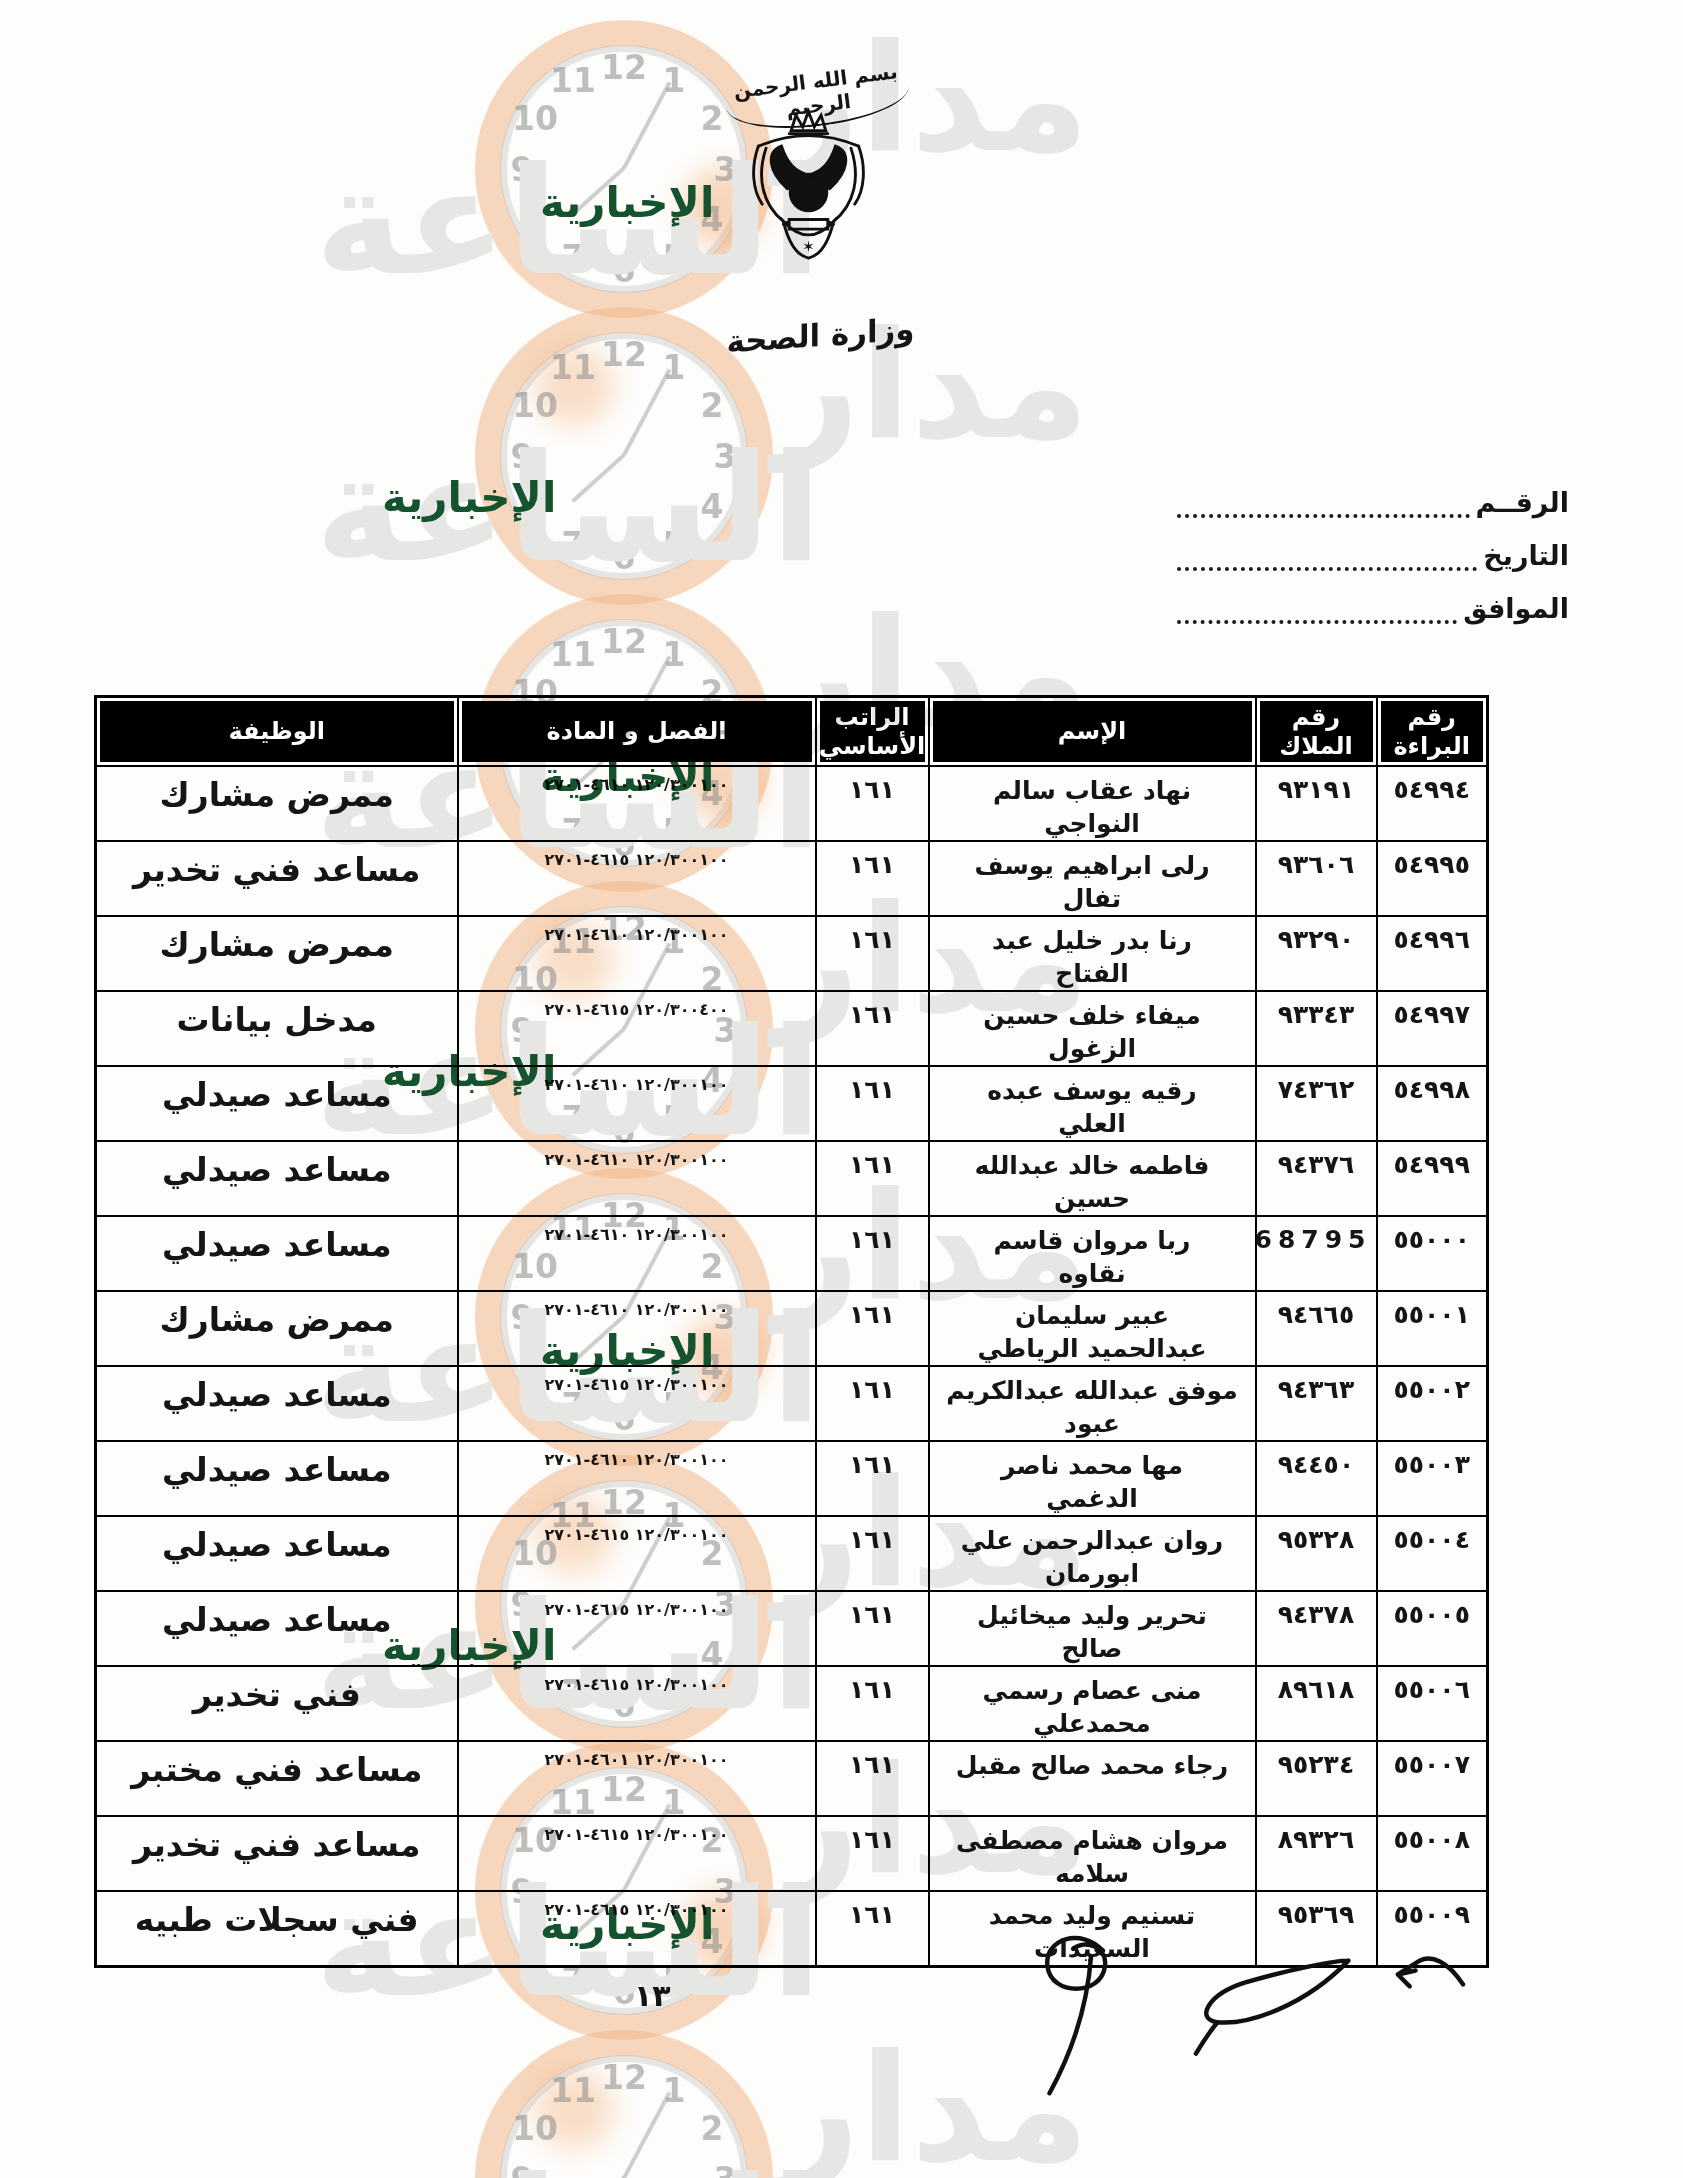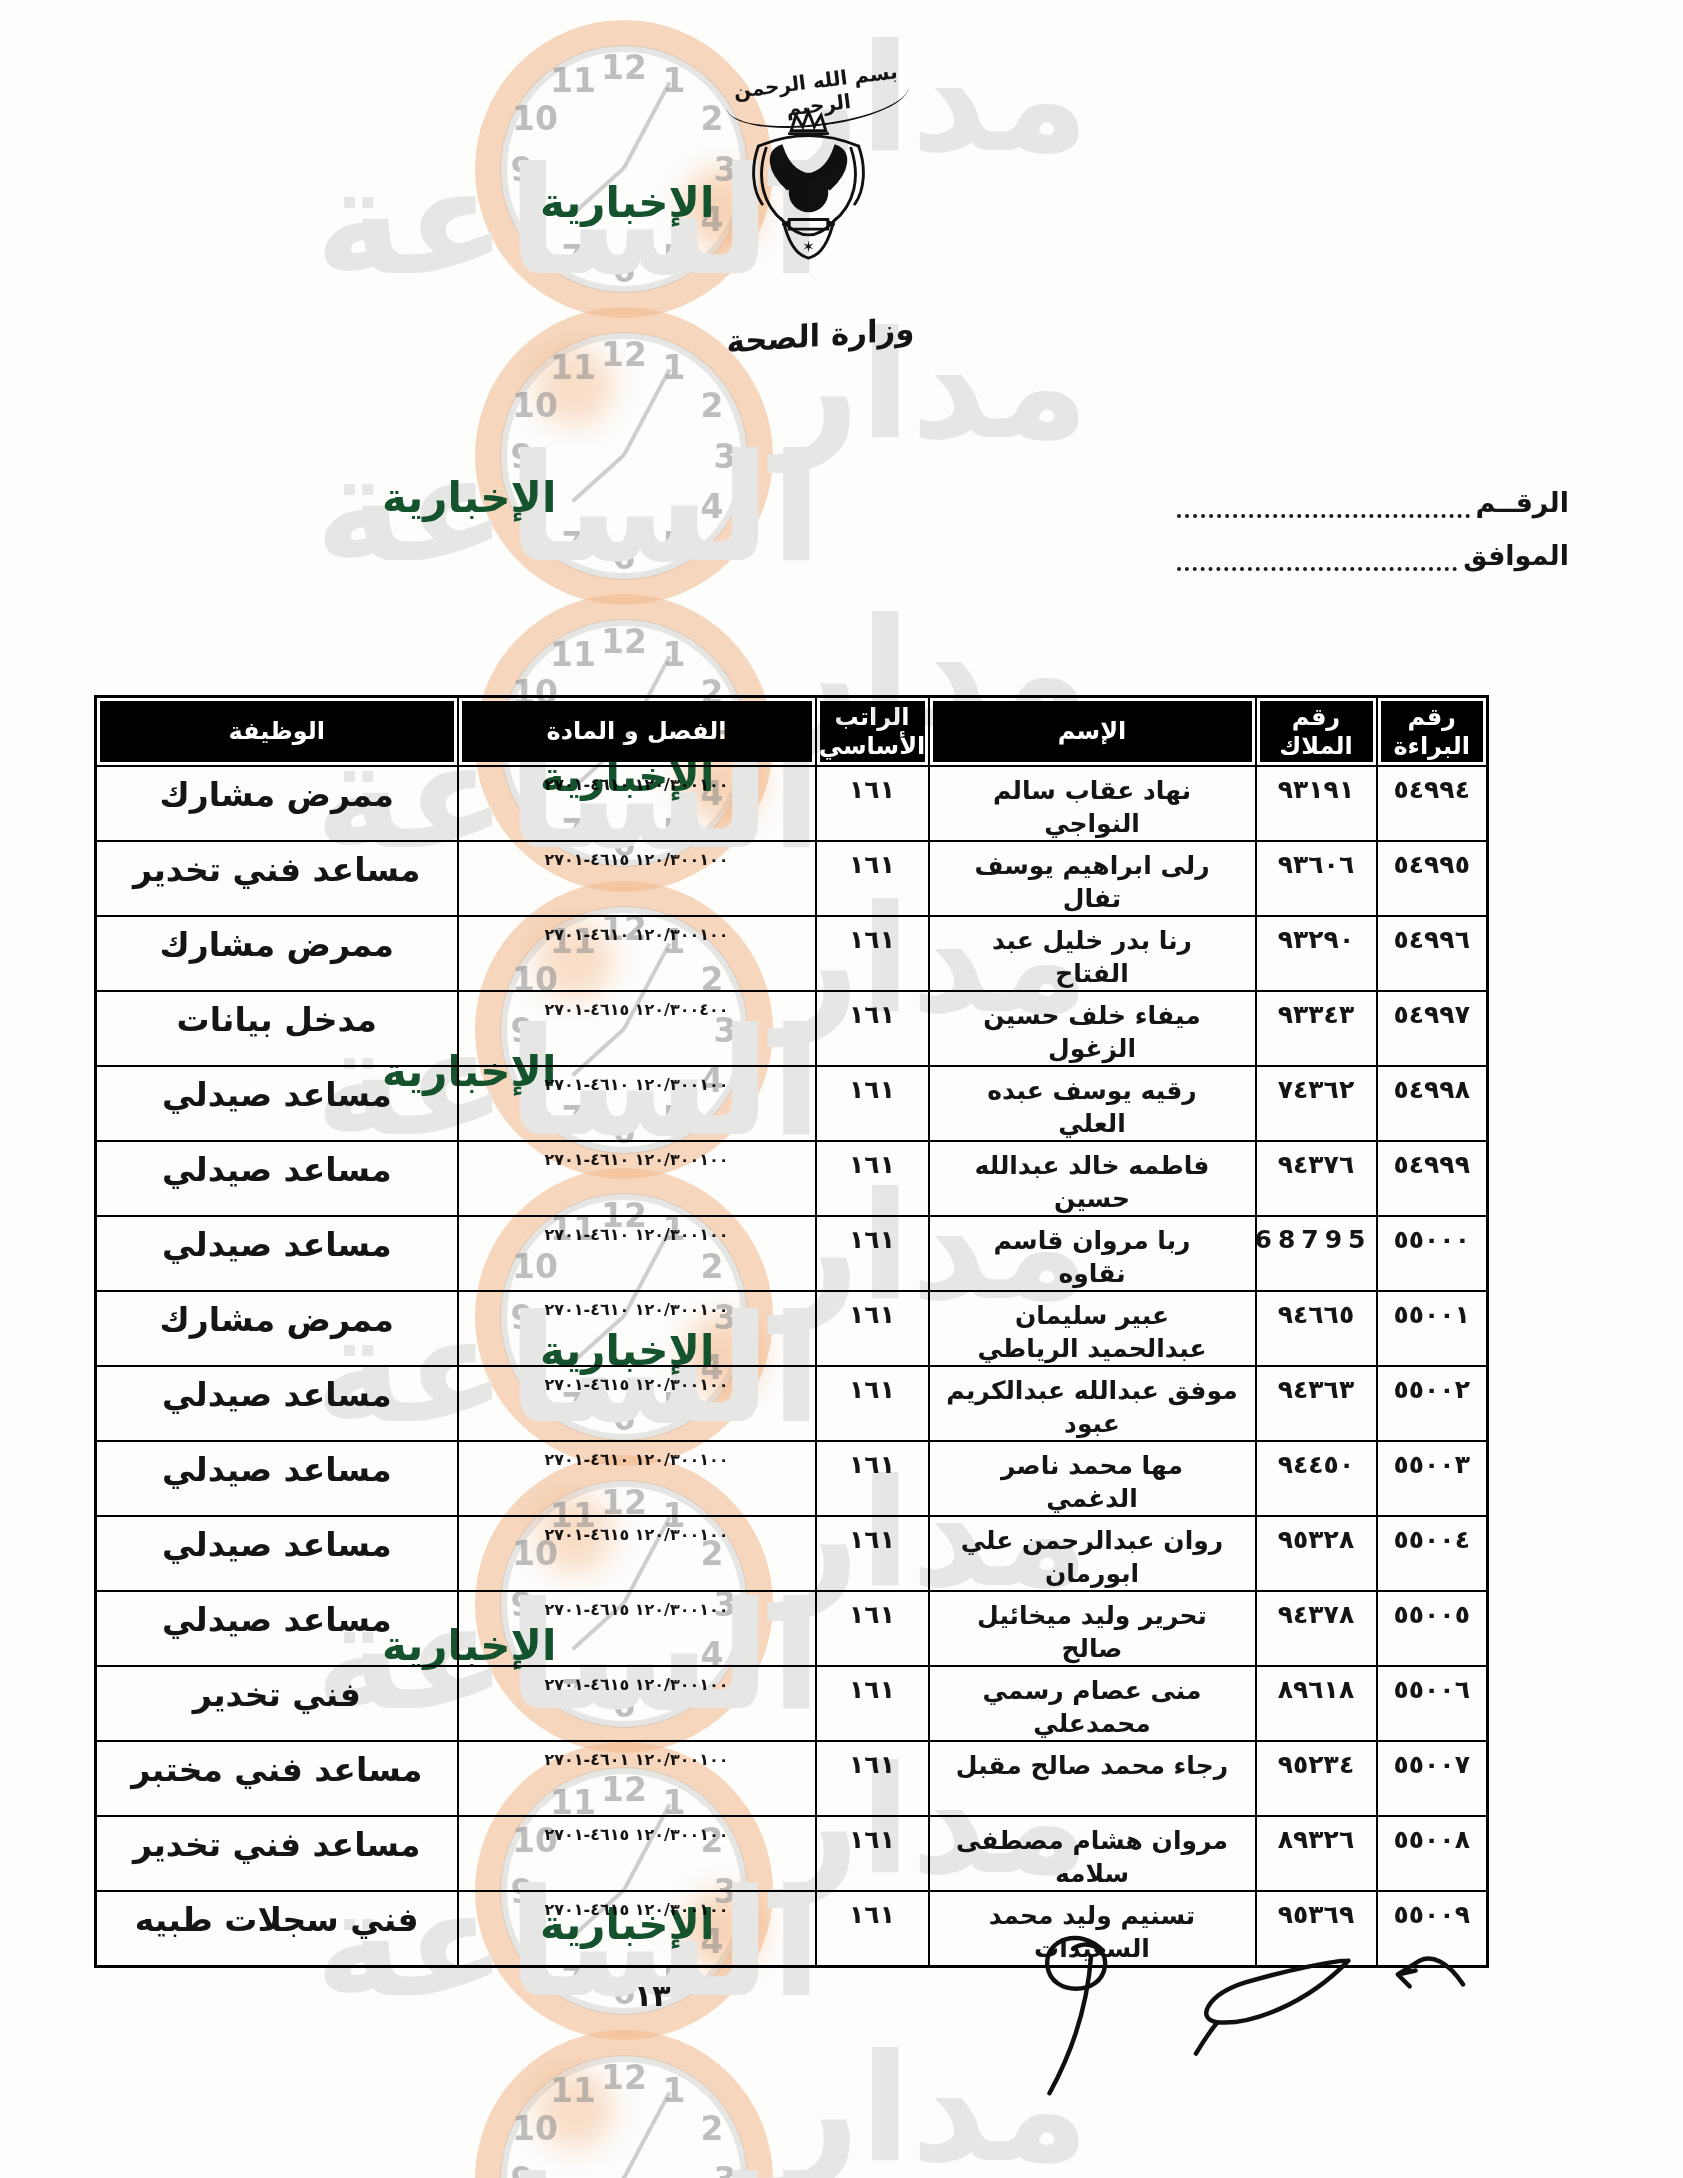--- a/index.html
+++ b/index.html
@@ -103,20 +103,24 @@
       <path d="M44,118 Q70,146 96,118 Q88,152 70,156 Q52,152 44,118 Z"></path>
       <text x="70" y="150" text-anchor="middle" font-size="16" fill="#111" stroke="none">✶</text>
     </g>
   </svg>
 
   <div class="ministry">وزارة الصحة</div>
 
   <div class="ref-fields">
     <div class="ref-row">
       <span class="ref-label">الرقــم</span>
+      <span class="ref-dots"></span>
+    </div>
+    <div class="ref-row">
+      <span class="ref-label">التاريخ</span>
       <span class="ref-dots"></span>
     </div>
     <div class="ref-row">
       <span class="ref-label">الموافق</span>
       <span class="ref-dots"></span>
     </div>
   </div>
 
   <table class="roster">
     <colgroup>

